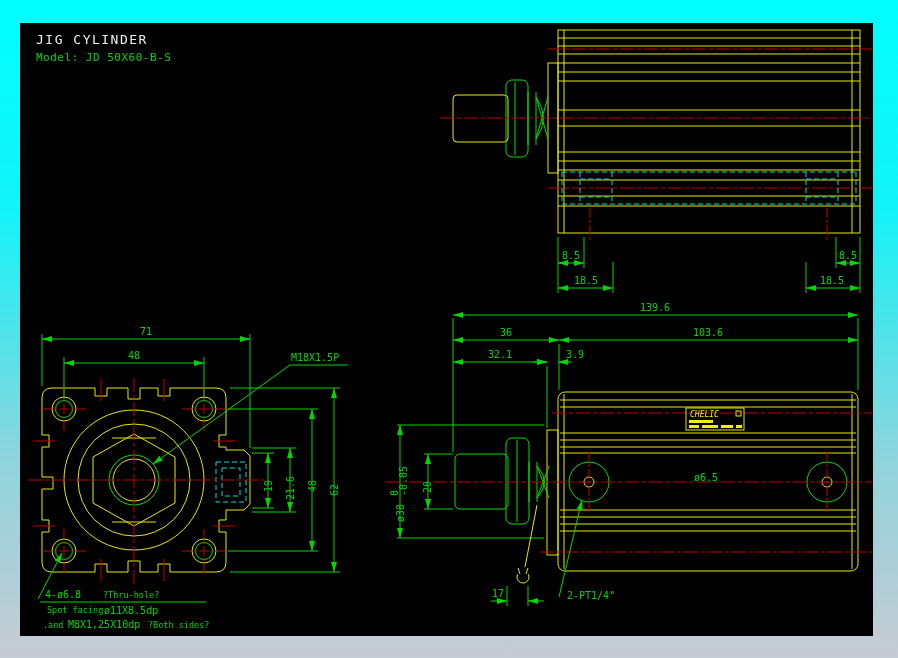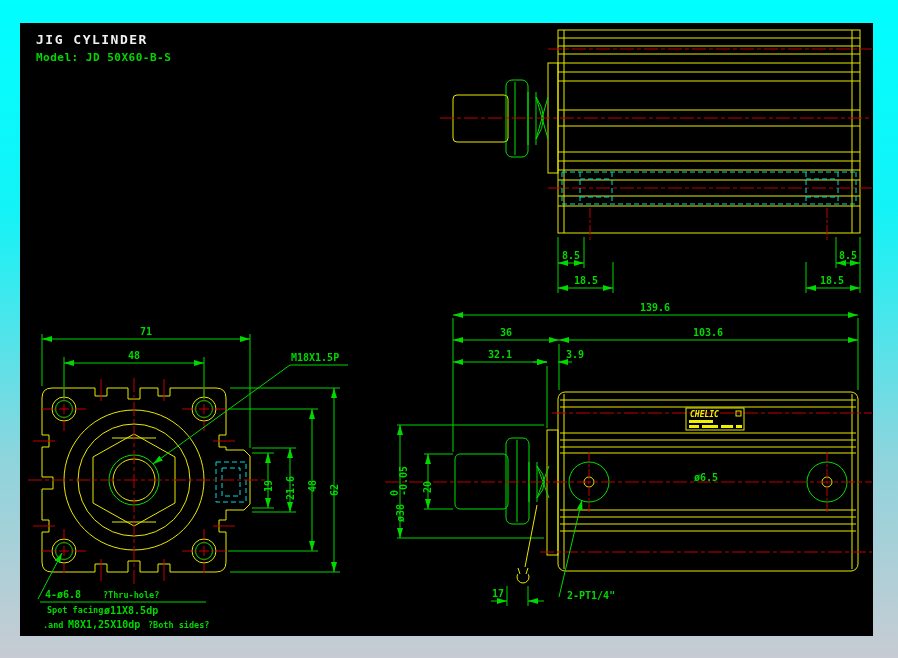--- a/index.html
+++ b/index.html
@@ -1,18 +1,18 @@
 <!DOCTYPE html>
 <html><head>
 <meta charset="utf-8">
 <style>
   html,body{margin:0;padding:0;background:#9fb4bd;}
   .stage{position:relative;width:898px;height:658px;overflow:hidden;
          background:linear-gradient(180deg,#00feff 0%,#13f3f7 32%,#8fd4dc 70%,#c7cbd3 100%);}
-  .canvas{position:absolute;left:20px;top:23px;width:853px;height:613px;background:#000;font-weight:bold;}
+  .canvas{position:absolute;left:20px;top:23px;width:853px;height:613px;background:#000;}
   svg{position:absolute;left:0;top:0;}
   svg text{font-family:"DejaVu Sans Mono","Liberation Mono",monospace;}
   .gy{stroke:#e8e800;fill:none;stroke-width:1;}
   .gg{stroke:#00e000;fill:none;stroke-width:1;}
   .gd{stroke:#00d800;fill:none;stroke-width:1;}
   .gr{stroke:#c00000;fill:none;stroke-width:1;}
   .gc{stroke:#00dde2;fill:none;stroke-width:1;}
   .cl{stroke-dasharray:14,3,4,3;}
   .hid{stroke-dasharray:5,3;}
   .bc{stroke-dasharray:10,2,3,2;}

